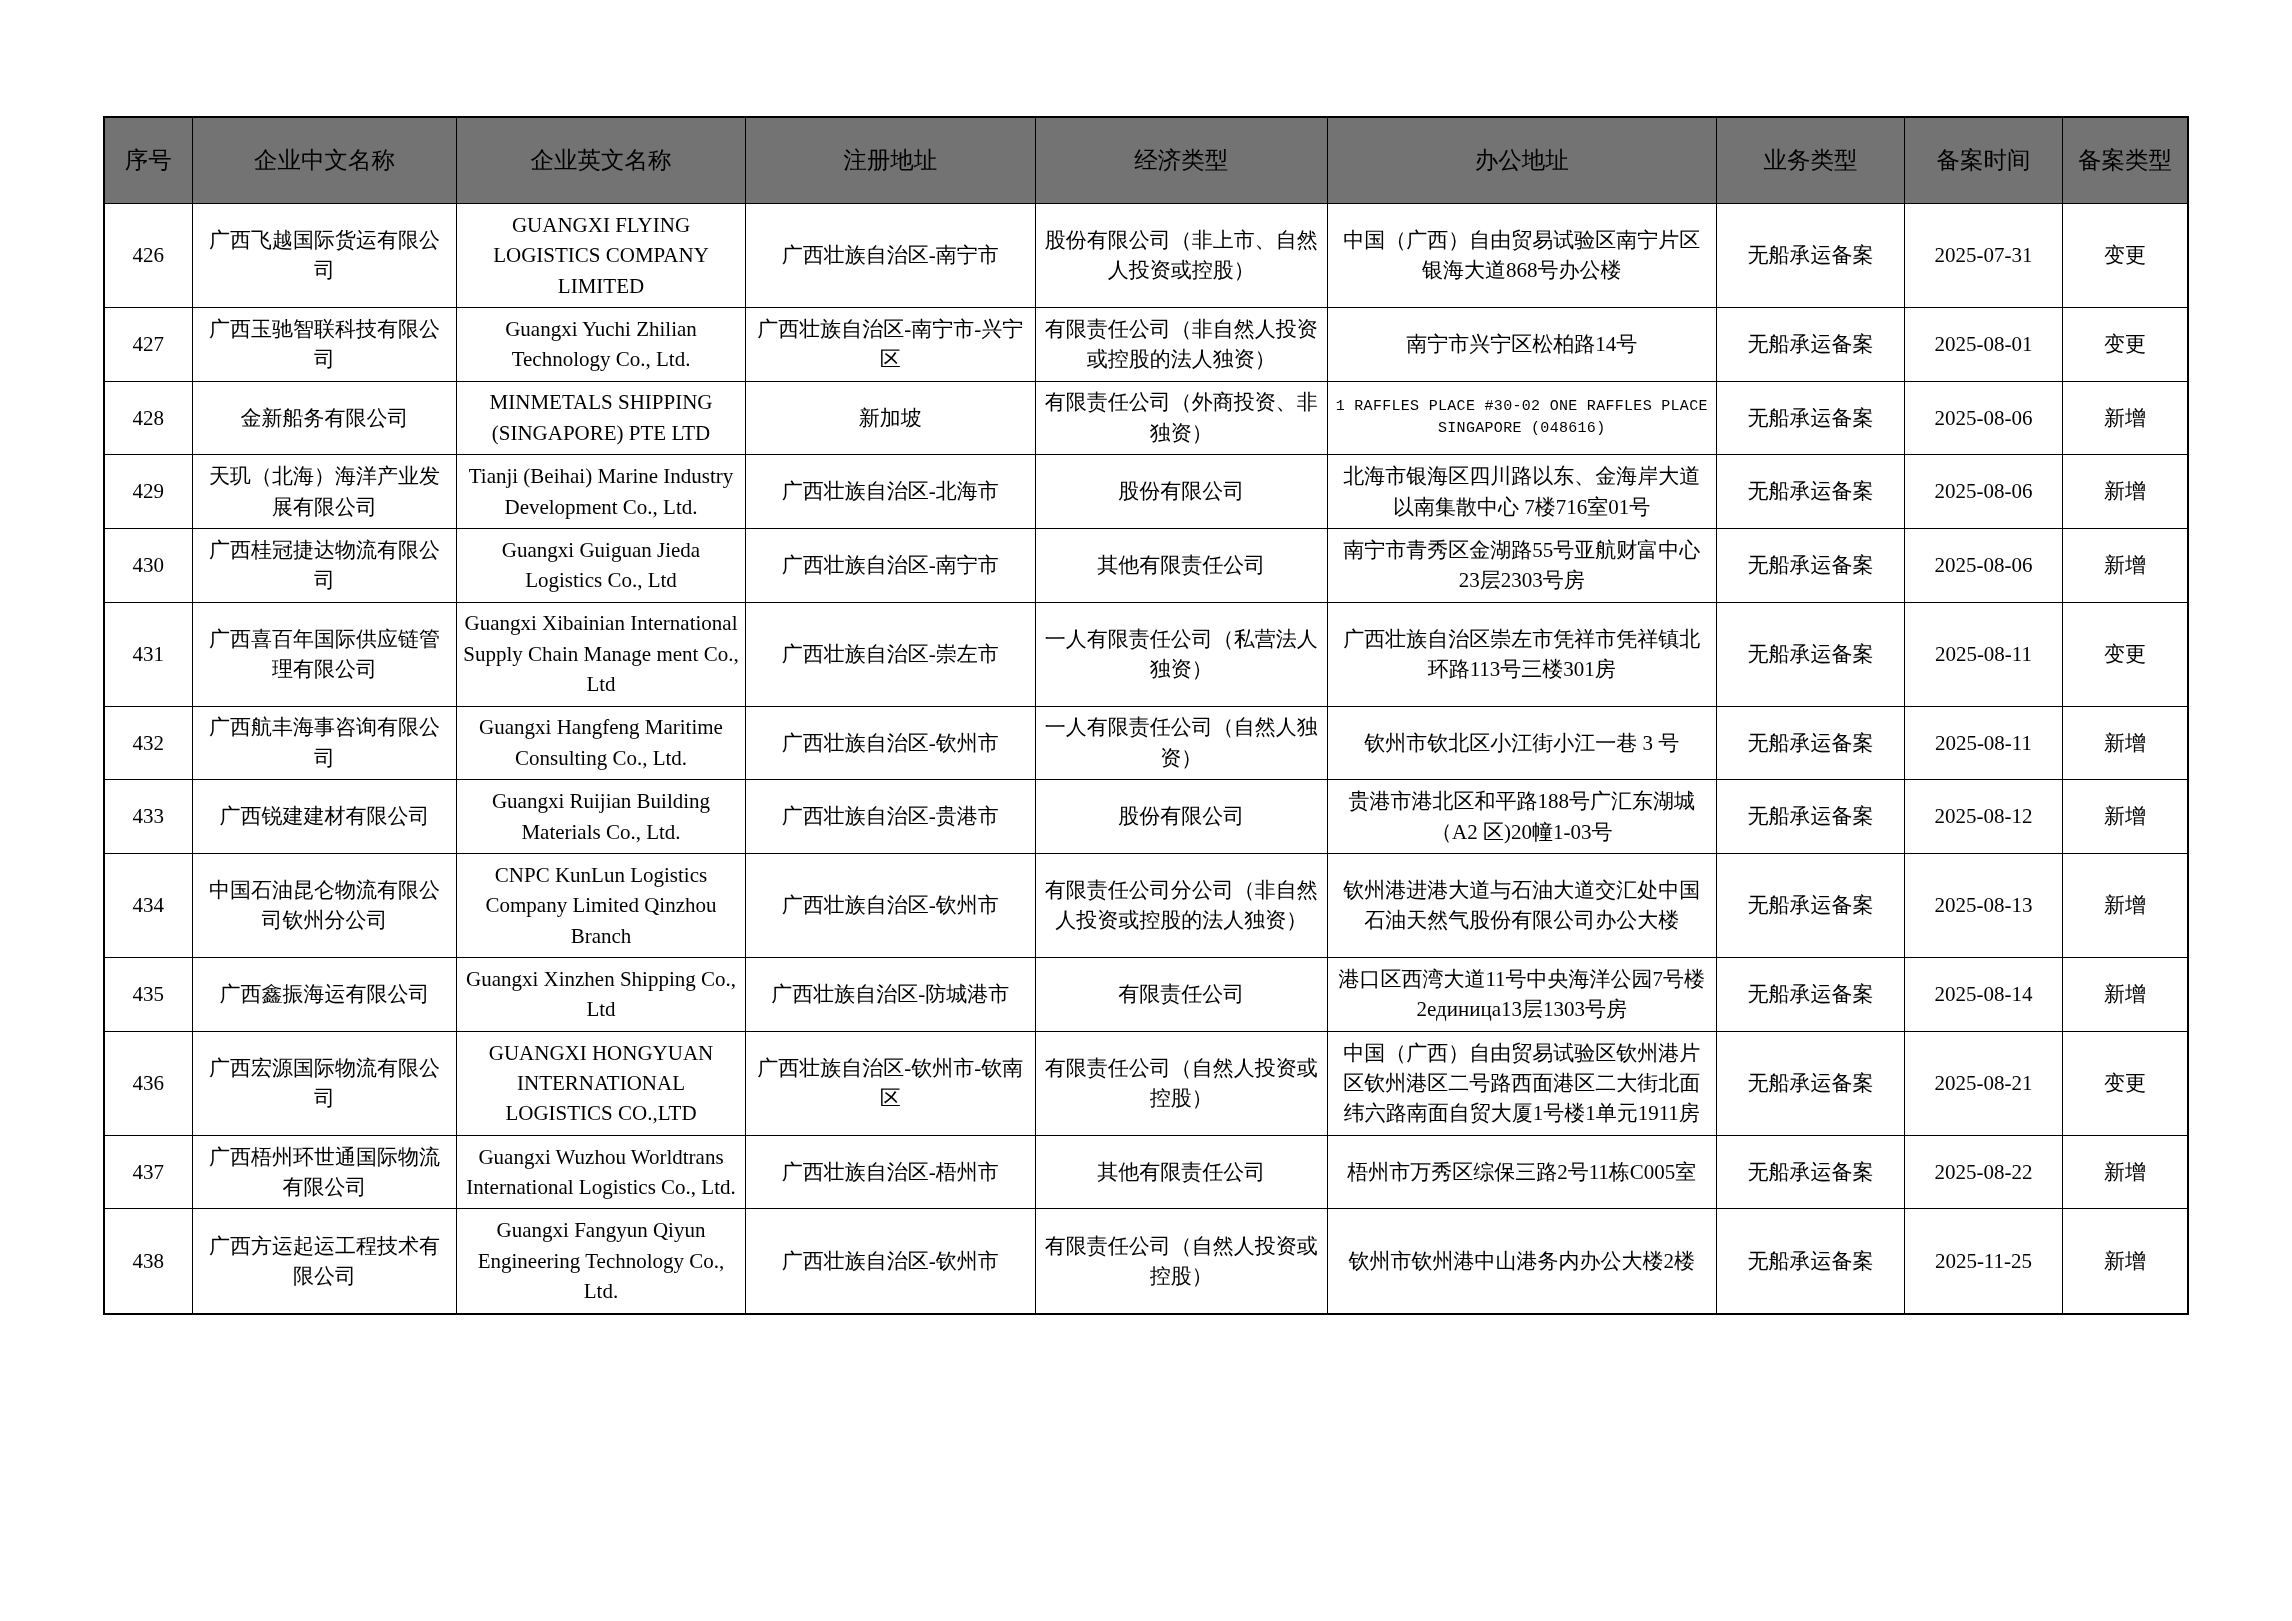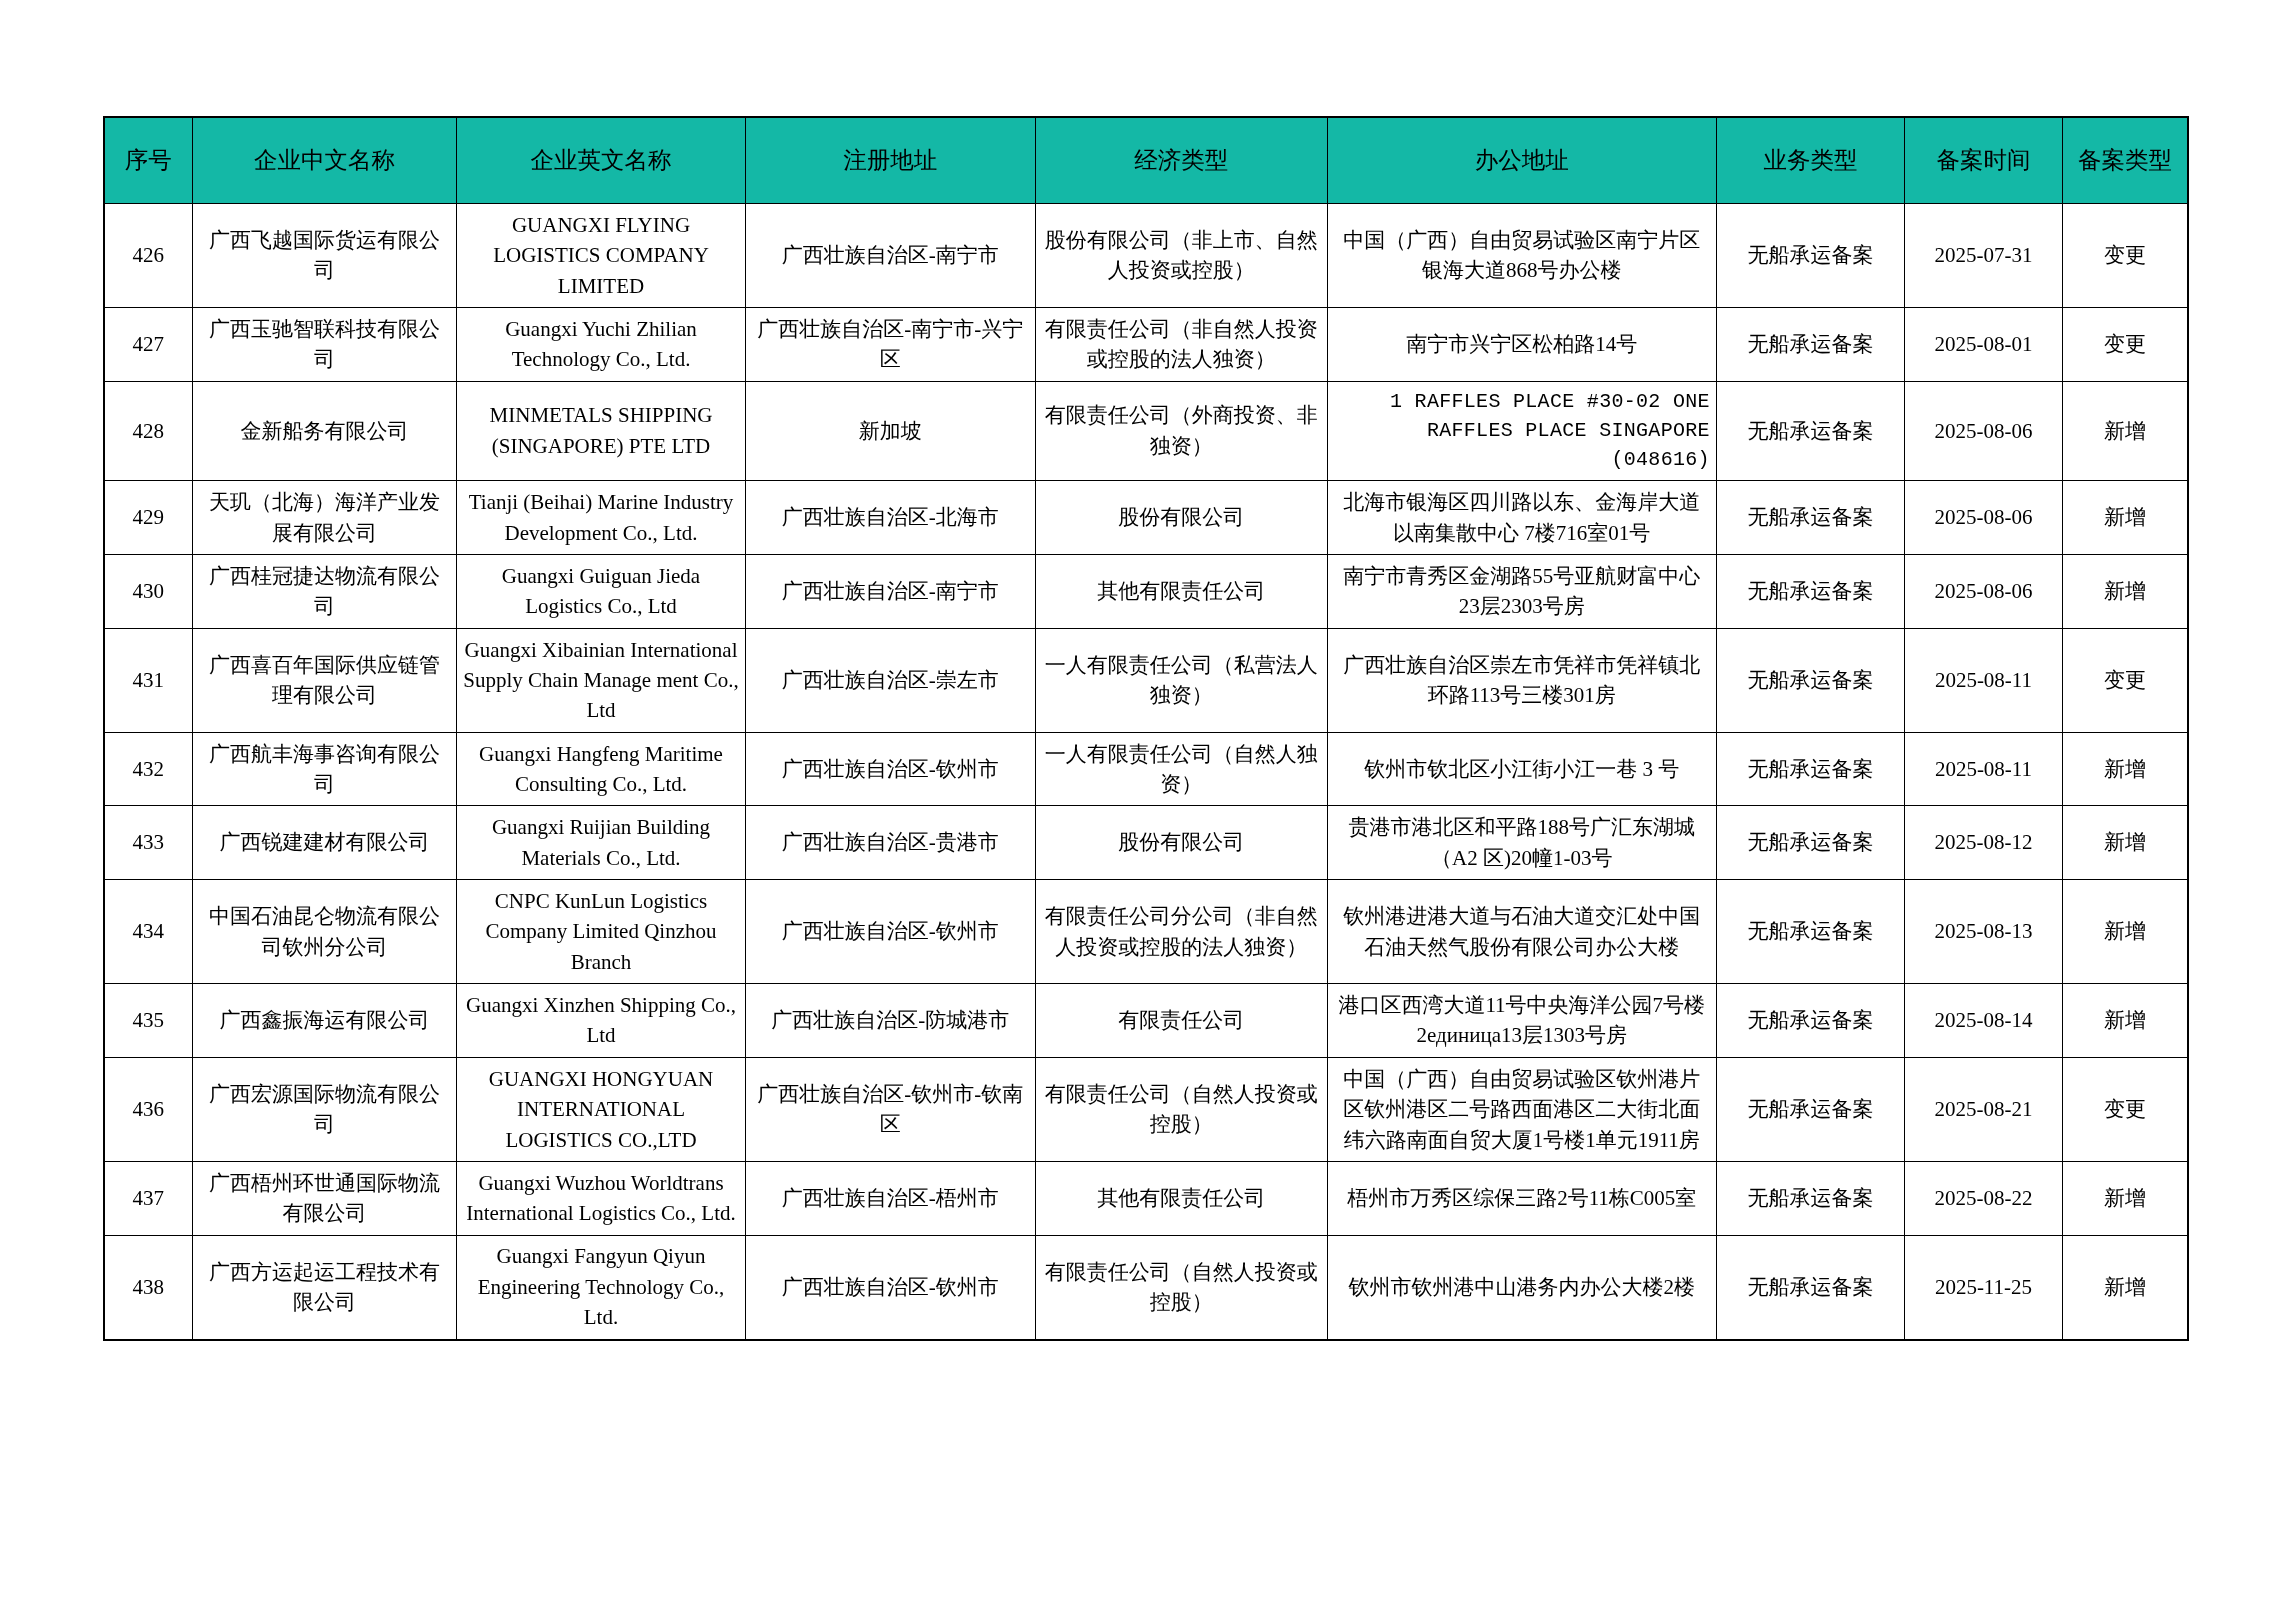--- a/index.html
+++ b/index.html
@@ -31,21 +31,21 @@
   table.reg-table td {
     border: 1.5px solid #000;
     padding: 5.9px 5.9px;
     text-align: center;
     vertical-align: middle;
     line-height: 1.45;
     word-wrap: break-word;
     overflow-wrap: break-word;
   }
   table.reg-table thead th {
-    background: #14b8a6;
+    background: #737373;
     font-size: 23.5px;
     font-weight: normal;
     height: 73px;
     font-family: "Liberation Serif", serif;
   }
   table.reg-table tbody td {
     font-size: 21px;
     background: #ffffff;
   }
   
@@ -58,21 +58,21 @@
   col.c-biz      { width: 171px; }
   col.c-date     { width: 143px; }
   col.c-type     { width: 114px; }
 
   td.seq   { font-size: 21.6px; }
   td.cname { font-size: 21px; }
   td.ename { font-size: 20.6px; font-family: "Liberation Serif", serif; margin-left: 43px; }
   td.regaddr { font-size: 21px; margin-top: 16px; }
   td.econ  { font-size: 21px; text-align: center; }
   td.office { font-size: 21px; }
-  td.office.mono { font-family: "Liberation Mono", monospace; font-size: 20px; letter-spacing: 0.3px; text-align: right; }
+  td.office.mono { font-family: "Liberation Mono", monospace; font-size: 15px; letter-spacing: 0.3px; }
   td.biz   { font-size: 21px; }
   td.date  { font-size: 20.6px; font-family: "Liberation Serif", serif; }
   td.type  { font-size: 21px; }
 </style>
 </head>
 <body>
 
 <div class="page">
   <table class="reg-table">
     <colgroup>

